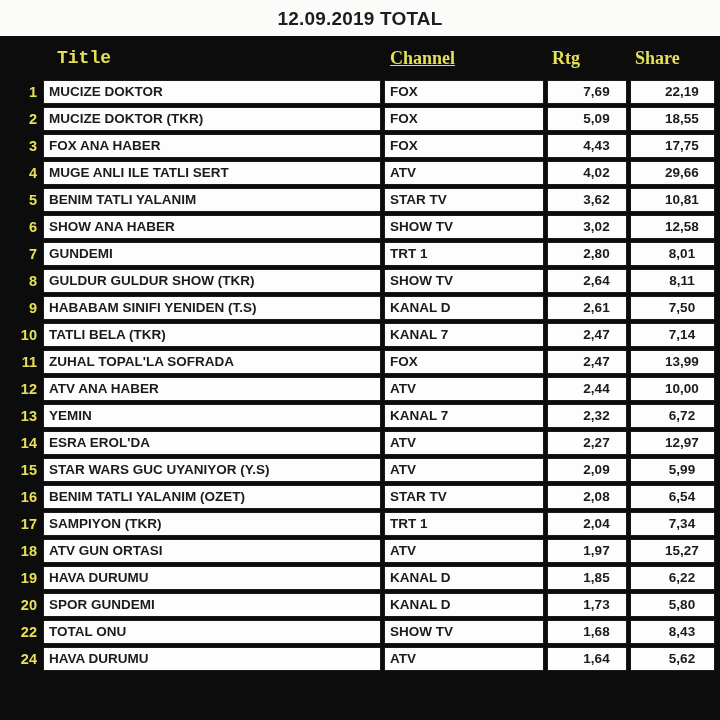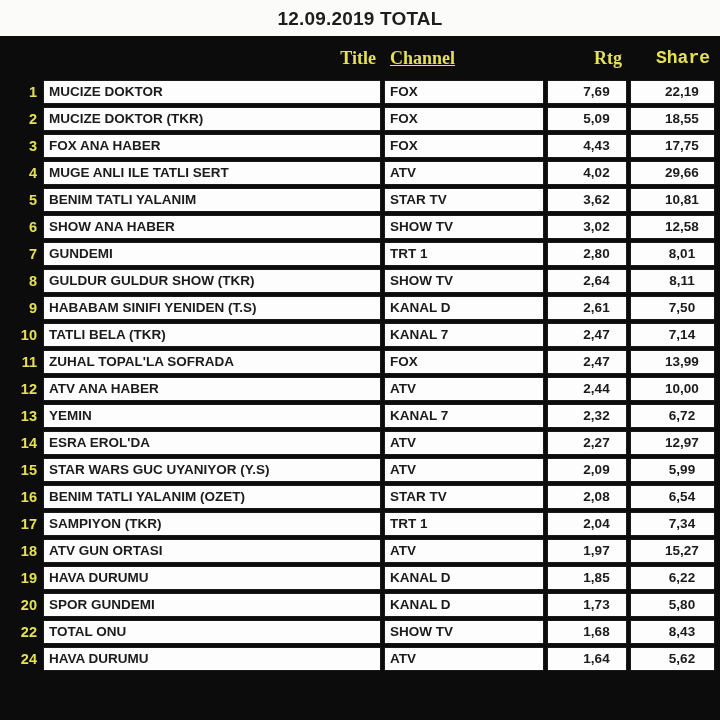--- a/index.html
+++ b/index.html
@@ -42,24 +42,24 @@
     background: transparent;
     color: var(--header-text, #e6e055);
     font-family: "Liberation Serif", serif;
     font-weight: bold;
     font-size: 18px;
     height: 38px;
     vertical-align: middle;
     padding: 0 5px;
   }
   th.h-blank   { padding: 0; }
-  th.h-title   { text-align: right; padding-left: 14px; }
+  th.h-title   { text-align: left; padding-left: 14px; font-family: Liberation Mono, monospace; }
   th.h-channel { text-align: left; padding-left: 6px; text-decoration: underline; }
-  th.h-rtg     { text-align: right; }
-  th.h-share   { text-align: right; font-family: Liberation Mono, monospace; }
+  th.h-rtg     { text-align: left; }
+  th.h-share   { text-align: left; }
 
   td {
     background: var(--cell-bg, #fdfdfd);
     border: 1px solid #1a1a1a;
     color: var(--cell-text, #1b1b1b);
     font-weight: bold;
     font-size: 13.5px;
     height: 22px;
     line-height: 22px;
     padding: 0 5px;

